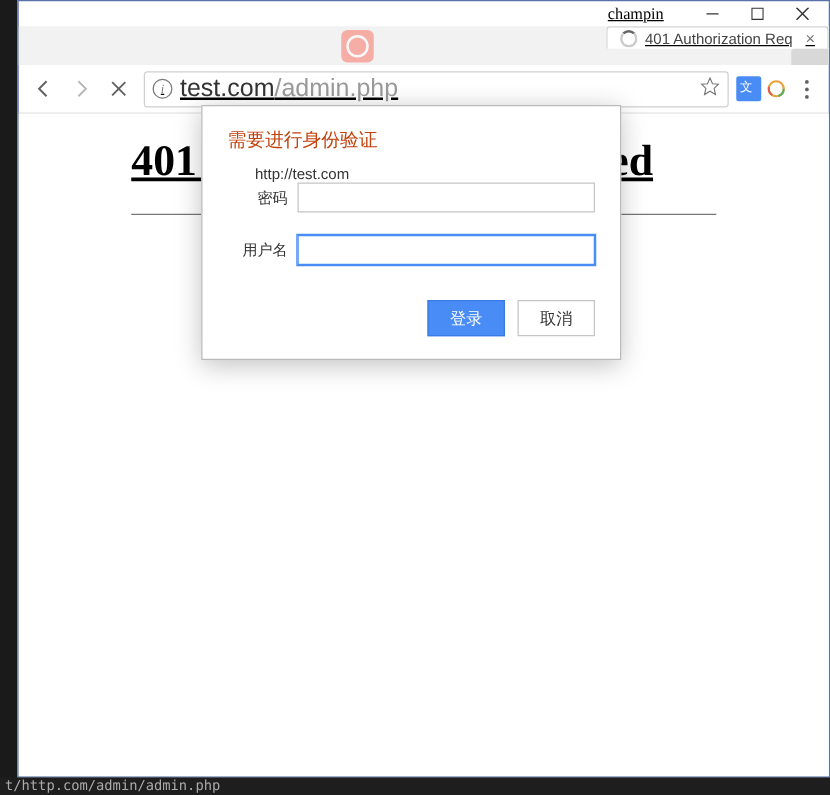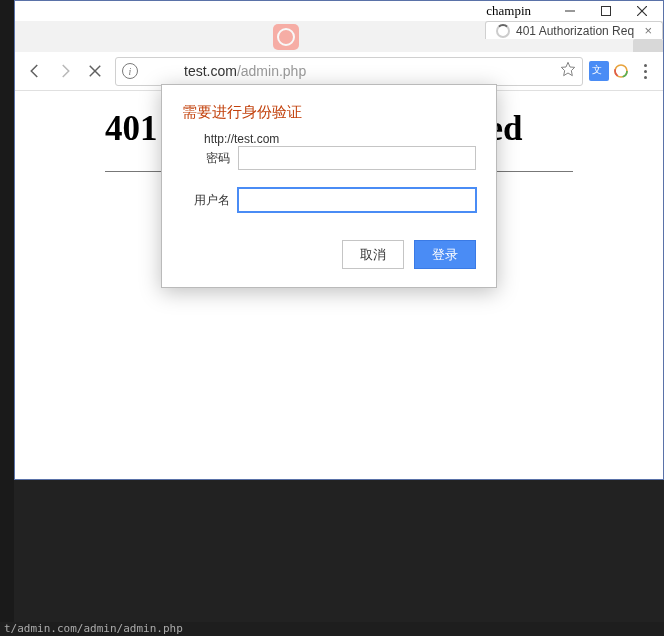--- a/index.html
+++ b/index.html
@@ -1,20 +1,20 @@
 <!DOCTYPE html>
 <html><head>
   <meta charset="utf-8">
   <style>
     * { box-sizing: border-box; margin: 0; padding: 0; font-family: "Segoe UI", Arial, sans-serif; }
     body { width: 664px; height: 636px; background: #222; overflow: hidden; position: relative; }
     
     .editor-sidebar { position: absolute; left: 0; top: 0; width: 14px; height: 100%; background: #1a1a1a; z-index: 0; }
     
-    .browser-wrap { position: absolute; left: 14px; top: 0; right: 0; height: 480px; background: #fff; border: 1px solid #5a72a8; z-index: 2; }
+    .browser-wrap { position: absolute; left: 14px; top: 0; right: 0; height: 622px; background: #fff; border: 1px solid #5a72a8; z-index: 2; text-decoration: underline; }
     
     .titlebar { height: 20px; display: flex; justify-content: space-between; align-items: center; padding: 0 4px; }
     .titlebar-right { display: flex; align-items: center; gap: 2px; }
     .watermark { font-family: "Comic Sans MS", cursive; font-size: 13px; margin-right: 20px; }
     .win-btn { width: 34px; height: 20px; display: flex; align-items: center; justify-content: center; font-size: 12px; }
     .win-btn svg { width: 10px; height: 10px; }
     
     .tabbar { height: 31px; background: #f2f2f2; display: flex; align-items: flex-end; padding-left: 8px; position: relative; flex-direction: column; }
     .tab { height: 28px; background: #fff; border: 1px solid #d0d0d0; border-bottom: none; border-radius: 3px 3px 0 0; padding: 0 10px; display: flex; align-items: center; gap: 6px; min-width: 178px; }
     .tab-spinner { width: 14px; height: 14px; border: 2px solid #ccc; border-top-color: #666; border-radius: 50%; }
@@ -24,21 +24,21 @@
     .orange-icon { position: absolute; left: 258px; top: 3px; width: 26px; height: 26px; background: #fb6a5b; border-radius: 5px; opacity: 0.5; display:flex; align-items:center; justify-content:center; }
     .orange-icon::after { content:""; width:14px; height:14px; border:2px solid #fff; border-radius:50%; }
     
     .toolbar { height: 39px; border-bottom: 1px solid #e0e0e0; display: flex; align-items: center; padding: 0 6px; gap: 2px; }
     .nav-btn { width: 28px; height: 28px; display: flex; align-items: center; justify-content: center; color: #606060; }
     .nav-btn.disabled { color: #b8b8b8; }
     .nav-btn svg { width: 18px; height: 18px; stroke: currentColor; fill: none; stroke-width: 2; }
     
     .omnibox { flex: 1; height: 29px; border: 1px solid #d0d0d0; border-radius: 3px; display: flex; align-items: center; padding: 0 6px; gap: 6px; margin: 0 4px; }
     .info-icon { width: 16px; height: 16px; border: 1.3px solid #7a7a7a; border-radius: 50%; display: flex; align-items: center; justify-content: center; font-size: 10px; color: #7a7a7a; font-family: Georgia, serif; font-style: italic; }
-    .url-text { font-size: 14px; color: #333; margin-left: 40px; }
+    .url-text { font-size: 20px; color: #333; }
     .url-text .dim { color: #9a9a9a; }
     .omnibox-right { margin-left: auto; display: flex; align-items: center; gap: 8px; }
     .star-icon svg { width: 16px; height: 16px; fill: none; stroke: #7a7a7a; stroke-width: 1.4; }
     .translate-icon { width: 20px; height: 20px; background: #4a8cf5; border-radius: 2px; position: relative; }
     .translate-icon::after { content: "文"; position: absolute; color: #fff; font-size: 10px; left: 3px; top: 2px; }
     
     .ext-icon { width: 20px; height: 20px; display:flex; align-items:center; justify-content:center; }
     .ext-icon svg { width:18px; height:18px; }
     .menu-dots { width: 24px; display: flex; flex-direction: column; align-items: center; gap: 3px; }
     .menu-dots span { width: 3px; height: 3px; background: #606060; border-radius: 50%; }
@@ -151,20 +151,20 @@
       <div class="dlg-host">http://test.com</div>
       <div class="dlg-row">
         <div class="dlg-label">密码</div>
         <input class="dlg-input" type="password" style="">
       </div>
       <div class="dlg-row">
         <div class="dlg-label">用户名</div>
         <input class="dlg-input focus" type="text" style="">
       </div>
       <div class="dlg-buttons">
+        <div class="btn primary">登录</div>
         <div class="btn">取消</div>
-        <div class="btn primary">登录</div>
       </div>
     </div>
   </div>
 </div>
 
-<div class="bottom-strip">t/admin.com/admin/admin.php</div>
+<div class="bottom-strip">t/http.com/admin/admin.php</div>
 
 </body></html>

